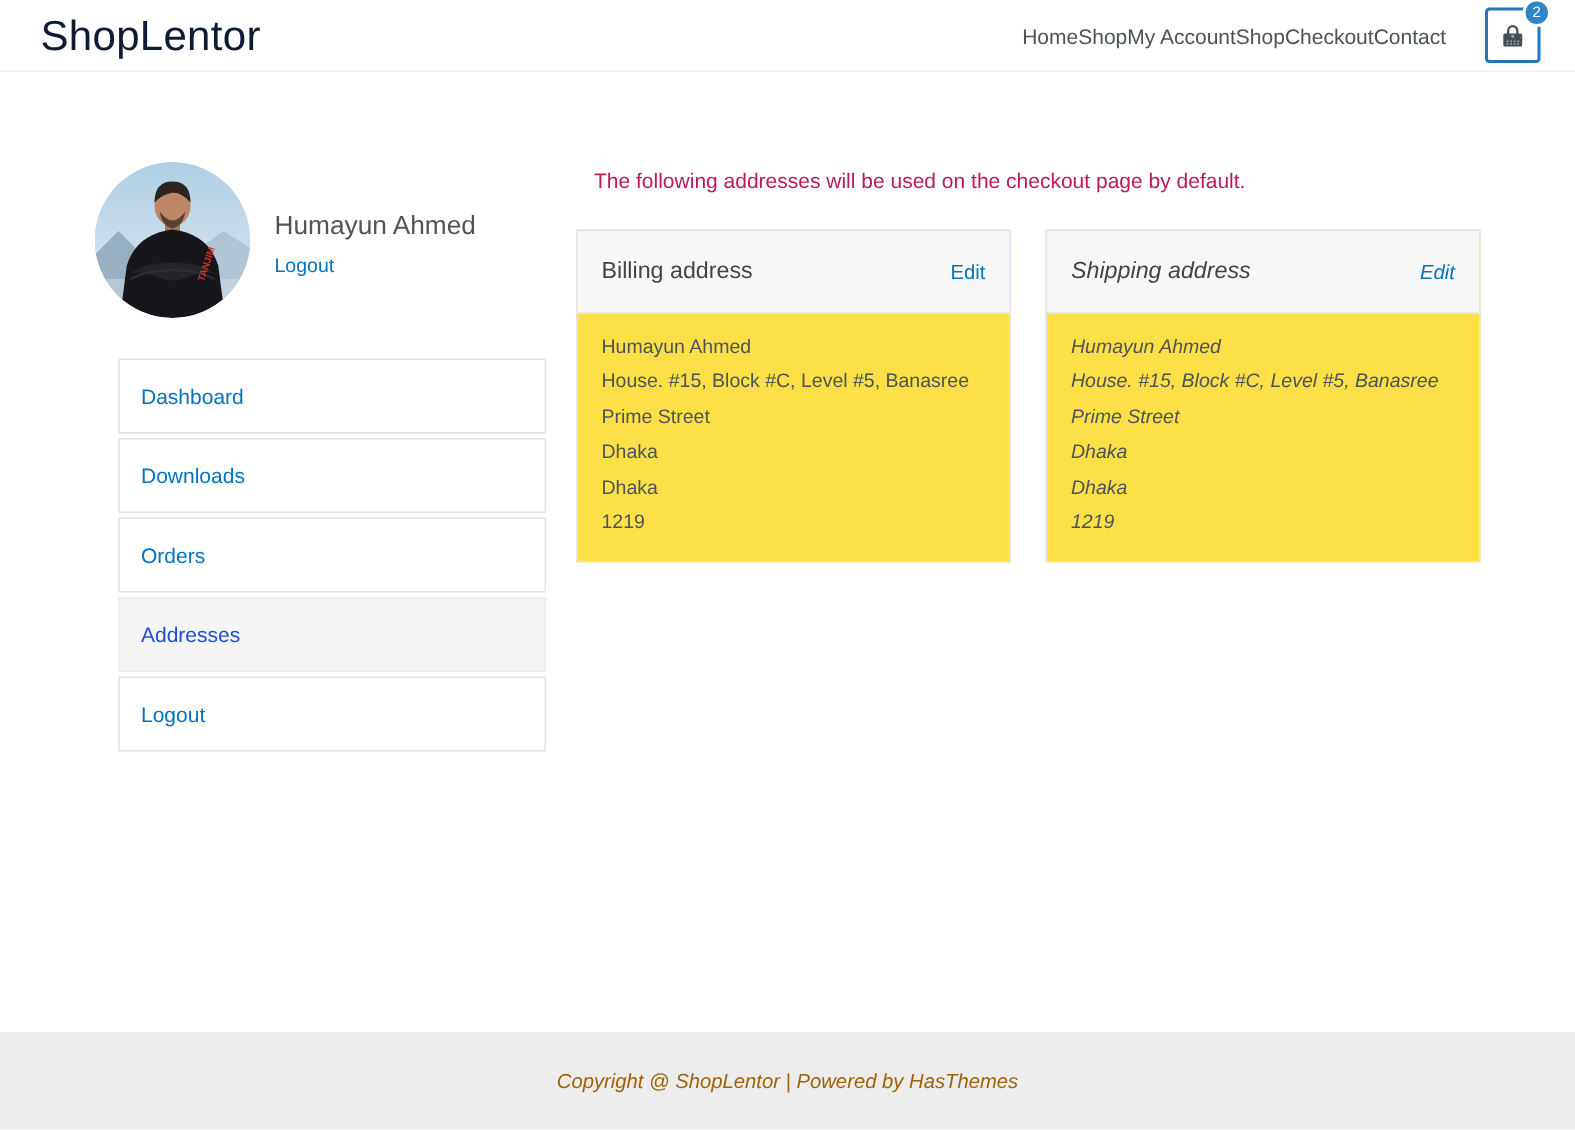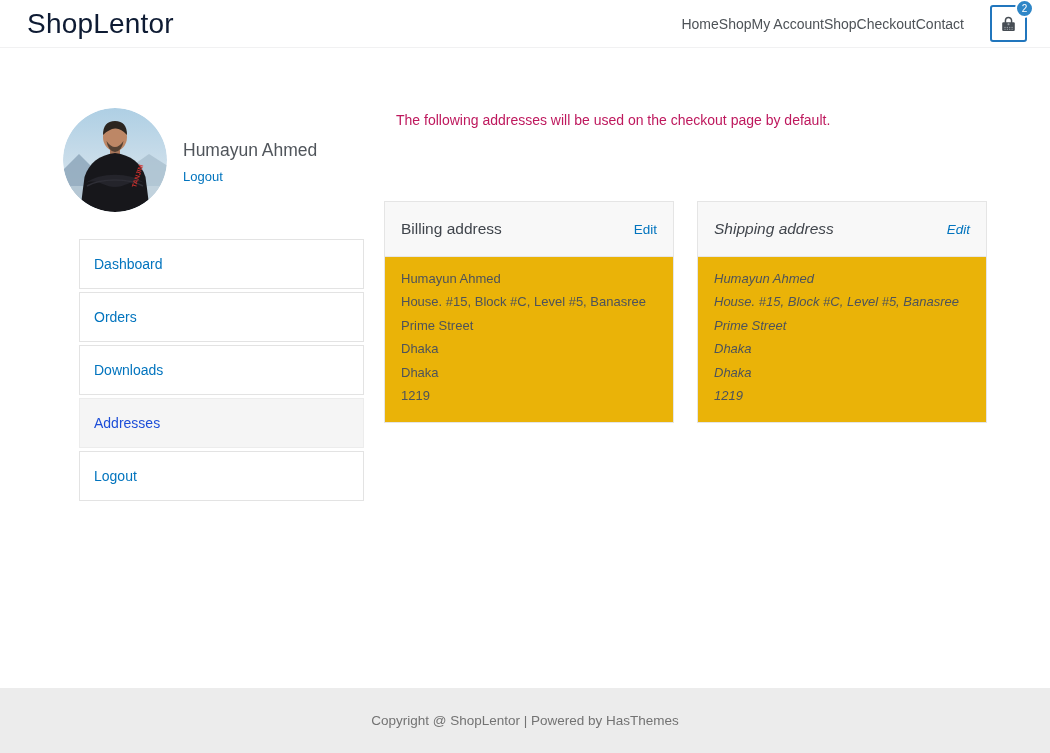--- a/index.html
+++ b/index.html
@@ -64,41 +64,41 @@
     background:#f5f5f5; border-color:#ececec; color:#1d4ed8; cursor:default;
   }
 
   
   .intro-text {
     position:absolute; left:396px; top:112px;
     font-size:14px; color:#be185d;
   }
   .addr-card {
     position:absolute; top:153px; width:290px; height:222px;
-    background:#eab308; border:1px solid #e5e5e5;margin-top:48px;
+    background:#fde047; border:1px solid #e5e5e5;
   }
   .addr-card.billing { left:384px; }
   .addr-card.shipping { left:697px;font-style:italic; }
   .addr-card .card-header {
     height:55px; background:#f8f8f8; border-bottom:1px solid #e7e7e7;
     display:flex; align-items:center; justify-content:space-between;
     padding:0 16px;
   }
   .card-title { font-size:15.5px; color:#40454c; }
   .edit-link { font-size:13.5px; color:#0274be; }
   .card-body {
     padding:10px 16px; font-size:13px; line-height:23.4px; color:#4e535a;
   }
 
   
   .site-footer {
     position:absolute; left:0; top:688px; width:1050px; height:65px;
     background:#ececec;
     display:flex; align-items:center; justify-content:center;
-    font-size:13.5px; color:#737373;
+    font-size:13.5px; color:#a16207;font-style:italic;
   }
 </style>
 </head>
 <body>
 
 <header class="site-header">
   <div class="site-logo">ShopLentor</div>
   <div class="header-right">
     <nav class="main-nav">
       <a>Home</a>
@@ -155,22 +155,22 @@
       <path d="M24 78 C38 70 66 70 80 78" fill="none" stroke="#2e2e36" stroke-width="1.5"></path>
       <text x="73" y="80" transform="rotate(-72 73 80)" font-size="6.5" font-weight="bold" fill="#d0312d" font-family="Liberation Sans, sans-serif">TANJIM</text>
     </g>
   </svg>
 </div>
 <div class="profile-name">Humayun Ahmed</div>
 <a class="profile-logout">Logout</a>
 
 <nav class="account-nav">
   <a class="acct-item">Dashboard</a>
+  <a class="acct-item">Downloads</a>
   <a class="acct-item">Orders</a>
-  <a class="acct-item">Downloads</a>
   <a class="acct-item active">Addresses</a>
   <a class="acct-item">Logout</a>
 </nav>
 
 <p class="intro-text">The following addresses will be used on the checkout page by default.</p>
 
 <section class="addr-card billing">
   <div class="card-header">
     <span class="card-title">Billing address</span>
     <a class="edit-link">Edit</a>

